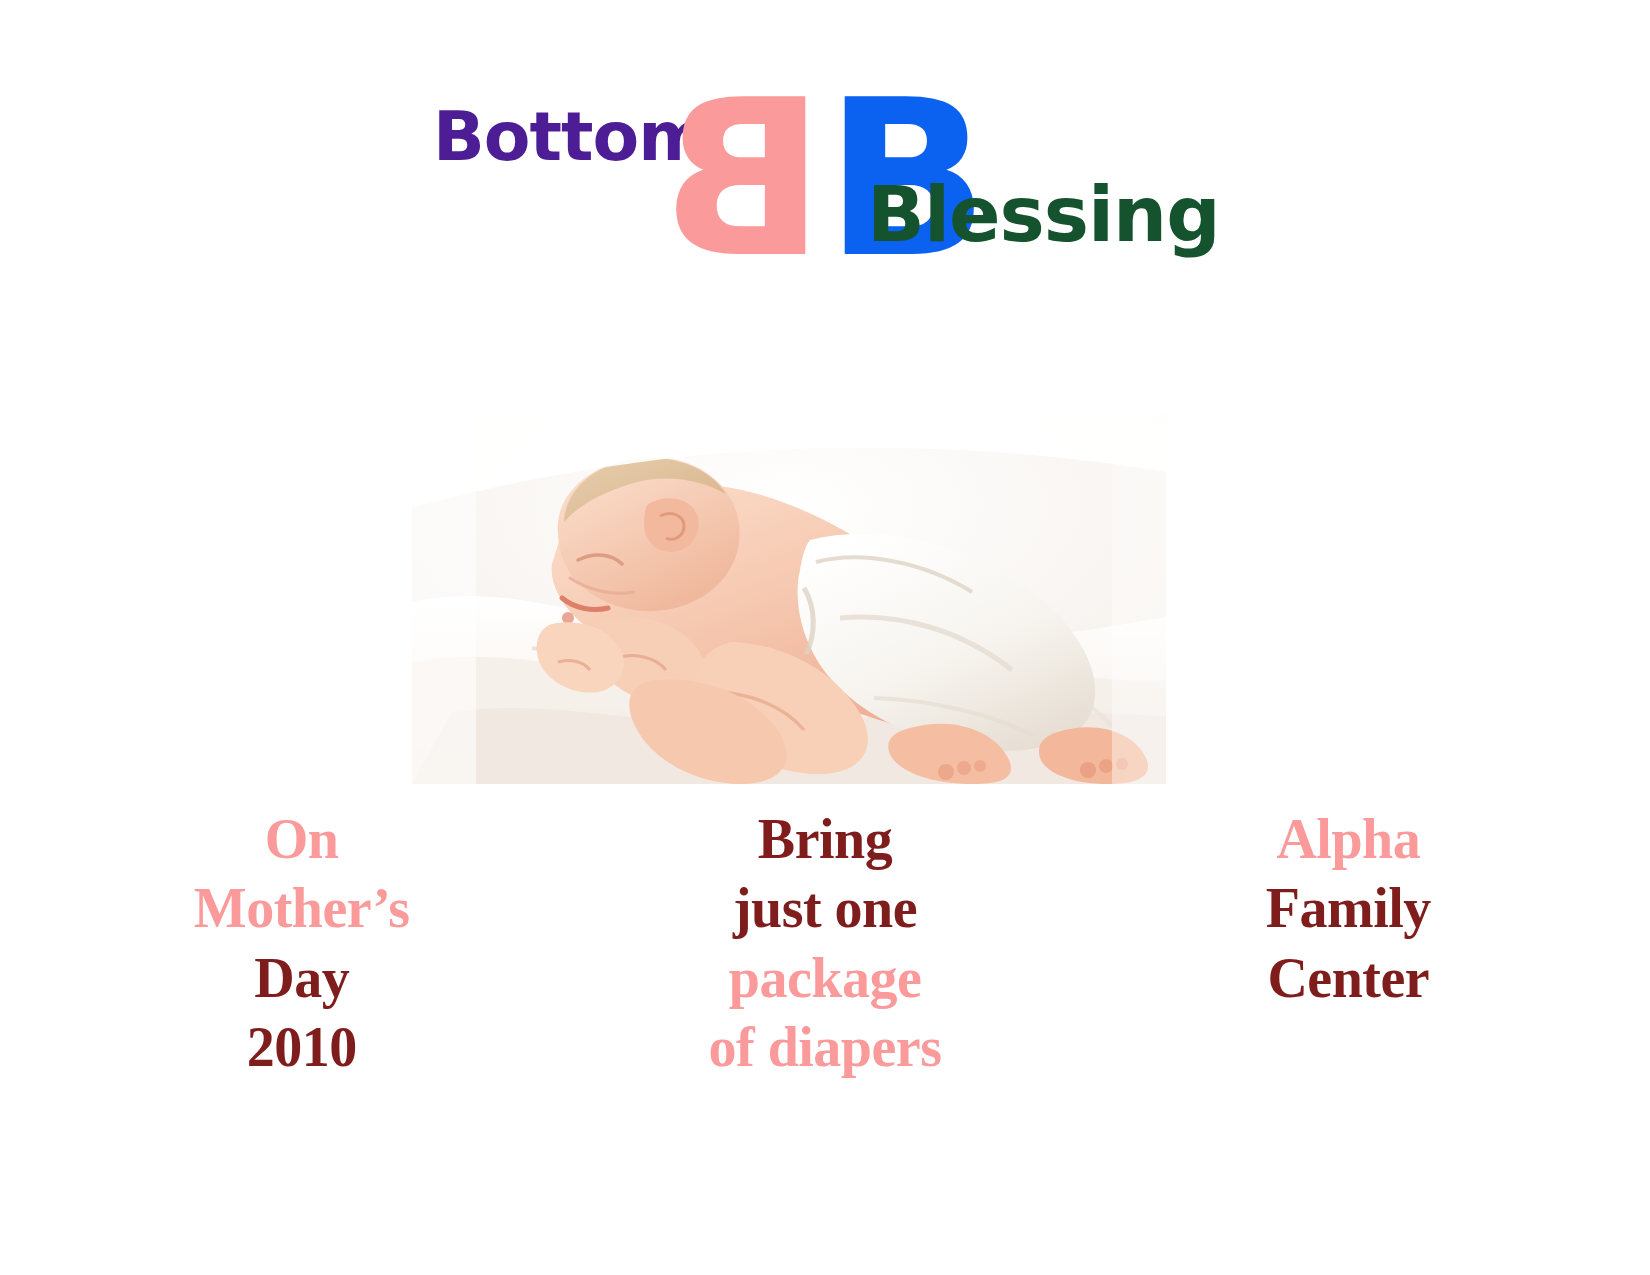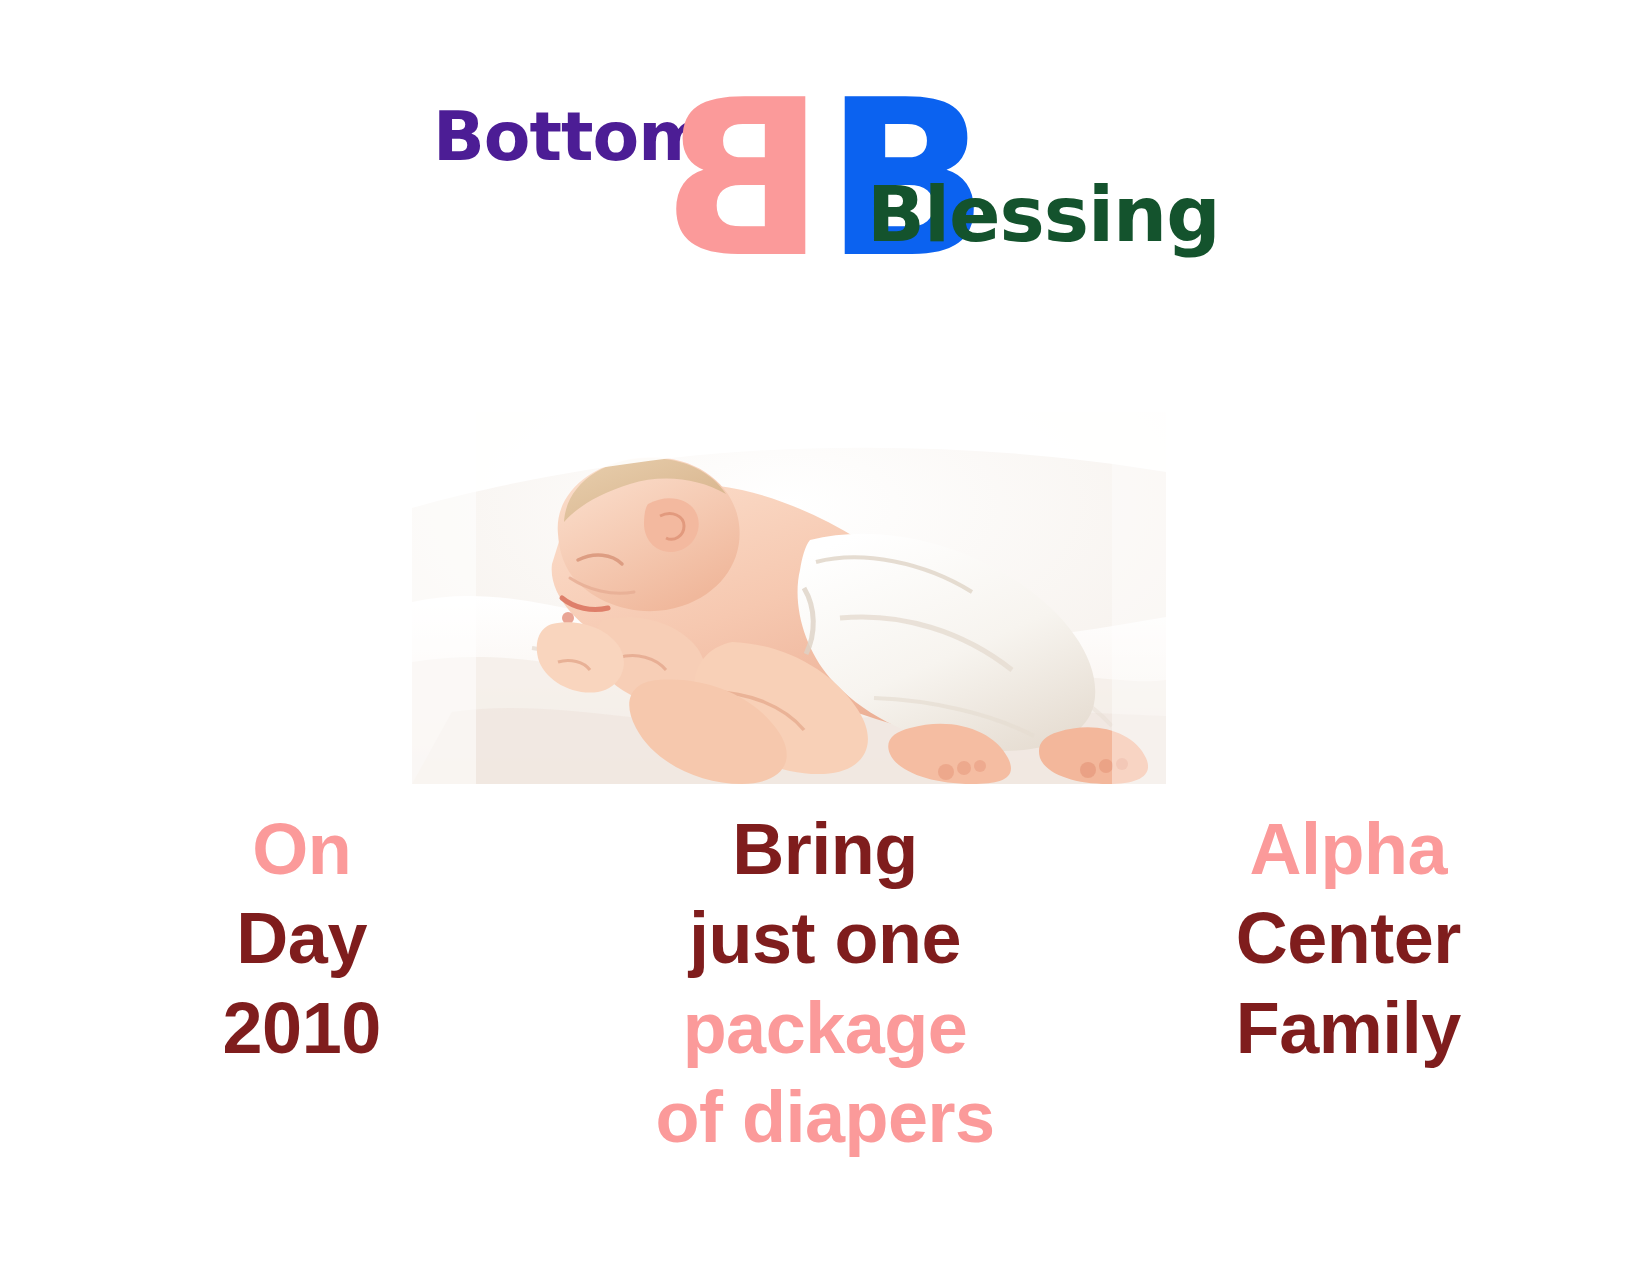--- a/index.html
+++ b/index.html
@@ -83,26 +83,26 @@
     left:40px; top:805px;
     width:1570px; height:350px;
     display:flex;
     align-items:flex-start;
   }
   .column {
     flex:1 1 0;
     text-align:center;
   }
   .col-line {
-    font-size:72px;
+    font-size:56px;
     font-weight:bold;
     line-height:1.24;
     letter-spacing:-0.5px;
     white-space:nowrap;
-    font-family:Liberation Sans, sans-serif;
+    font-family:Liberation Serif, serif;
   }
   .pink { color:#FB9A9A; }
   .blue { color:#7f1d1d; }
 </style>
 </head>
 <body>
 
 <div class="slide">
 
   <div class="logo-block">
@@ -216,32 +216,33 @@
       <path d="M0,0 L754,0 L754,60 C600,34 420,28 260,46 C160,58 70,76 0,96 Z" fill="#ffffff" opacity="0.92"></path>
       <rect x="0" y="0" width="64" height="372" fill="#ffffff" opacity="0.55"></rect>
       <rect x="700" y="0" width="54" height="372" fill="#ffffff" opacity="0.4"></rect>
     </svg>
   </div>
 
   <div class="columns">
 
     <div class="column">
       <div class="col-line pink">On</div>
+      <div class="col-line pink">Mother’s</div>
       <div class="col-line blue">Day</div>
       <div class="col-line blue">2010</div>
     </div>
 
     <div class="column">
       <div class="col-line blue">Bring</div>
       <div class="col-line blue">just one</div>
       <div class="col-line pink">package</div>
       <div class="col-line pink">of diapers</div>
     </div>
 
     <div class="column">
       <div class="col-line pink">Alpha</div>
+      <div class="col-line blue">Family</div>
       <div class="col-line blue">Center</div>
-      <div class="col-line blue">Family</div>
     </div>
 
   </div>
 
 </div>
 
 </body></html>

